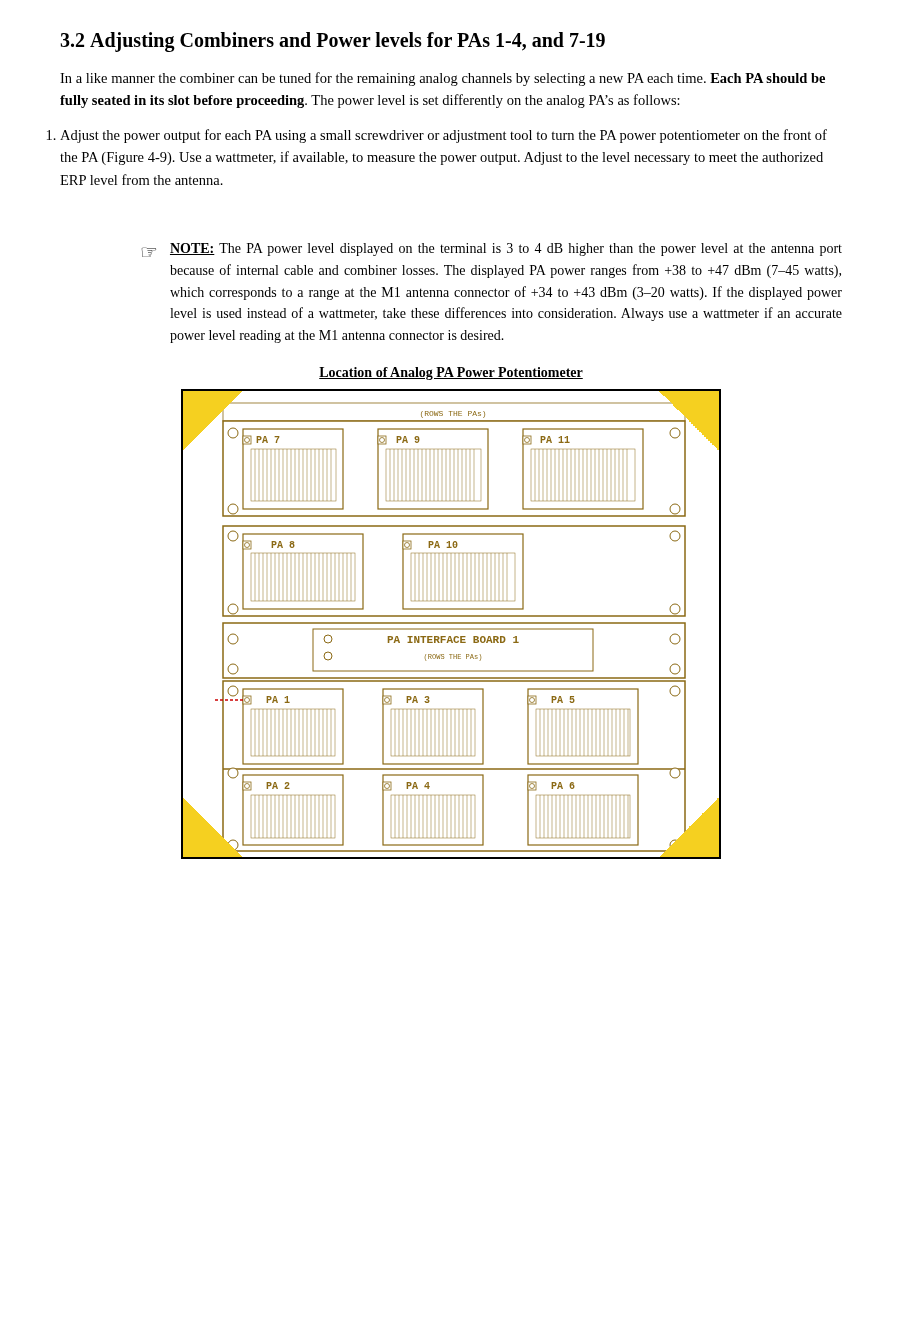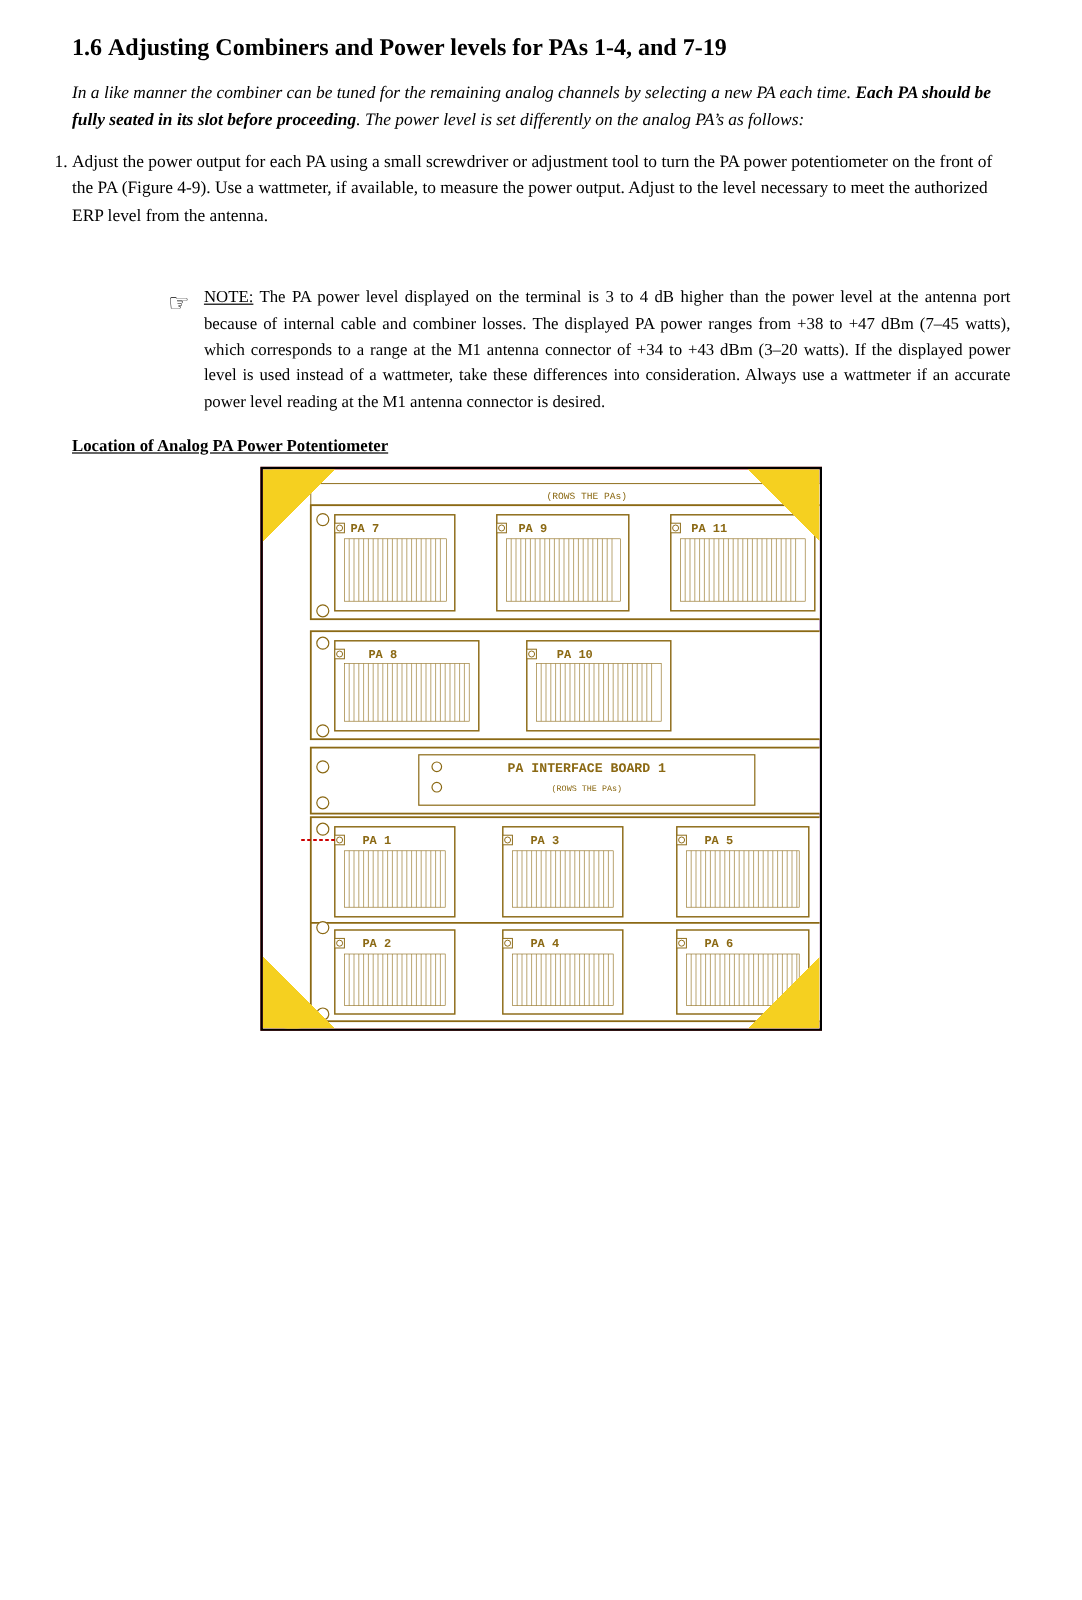--- a/index.html
+++ b/index.html
@@ -33,21 +33,20 @@
       font-size: 20px;
       font-weight: bold;
       margin-bottom: 14px;
       line-height: 1.3;
     }
 
     .body-text {
       font-size: 14.5px;
       line-height: 1.55;
       margin-bottom: 12px;
-      font-style: italic;
     }
 
     .note-block {
       margin-left: 80px;
       margin-top: 18px;
       margin-bottom: 18px;
       display: flex;
       gap: 12px;
     }
 
@@ -57,45 +56,45 @@
       flex-shrink: 0;
     }
 
     .note-text {
       font-size: 14px;
       line-height: 1.55;
       text-align: justify;
     }
 
     .note-label {
-      font-weight: normal;
+      font-weight: bold;
       text-decoration: underline;
     }
 
     .figure-area {
       margin-top: 10px;
     }
 
     .figure-title {
-      text-align: left;
+      text-align: center;
       font-weight: bold;
       font-size: 14px;
       text-decoration: underline;
       margin-bottom: 8px;
     }
 
     .diagram-wrapper {
       display: flex;
       justify-content: center;
       position: relative;
     }
 
     
     .diagram {
-      width: 468px;
+      width: 540px;
       height: 470px;
       position: relative;
       border: 2px solid #000;
       background: #ef4444;
       overflow: hidden;
     }
 
     
     .diag-tl {
       position: absolute;
@@ -173,21 +172,21 @@
 <body>
 
 <div class="page">
 
   
 
   <br>
 
   
   <div class="section-title">
-    <span>1.6</span>&nbsp;<span>Adjusting Combiners and Power levels for PAs 1-4, and 7-19</span>
+    <span>3.2</span>&nbsp;<span>Adjusting Combiners and Power levels for PAs 1-4, and 7-19</span>
   </div>
 
   
   <p class="body-text">
     <span>In a like manner the combiner can be tuned for the remaining analog channels by selecting a new PA each time.</span>&nbsp;<strong>Each PA should be fully seated in its slot before proceeding</strong><span>. The power level is set differently on the analog PA’s as follows:</span>
   </p>
 
   
   <ol>
     <li>

